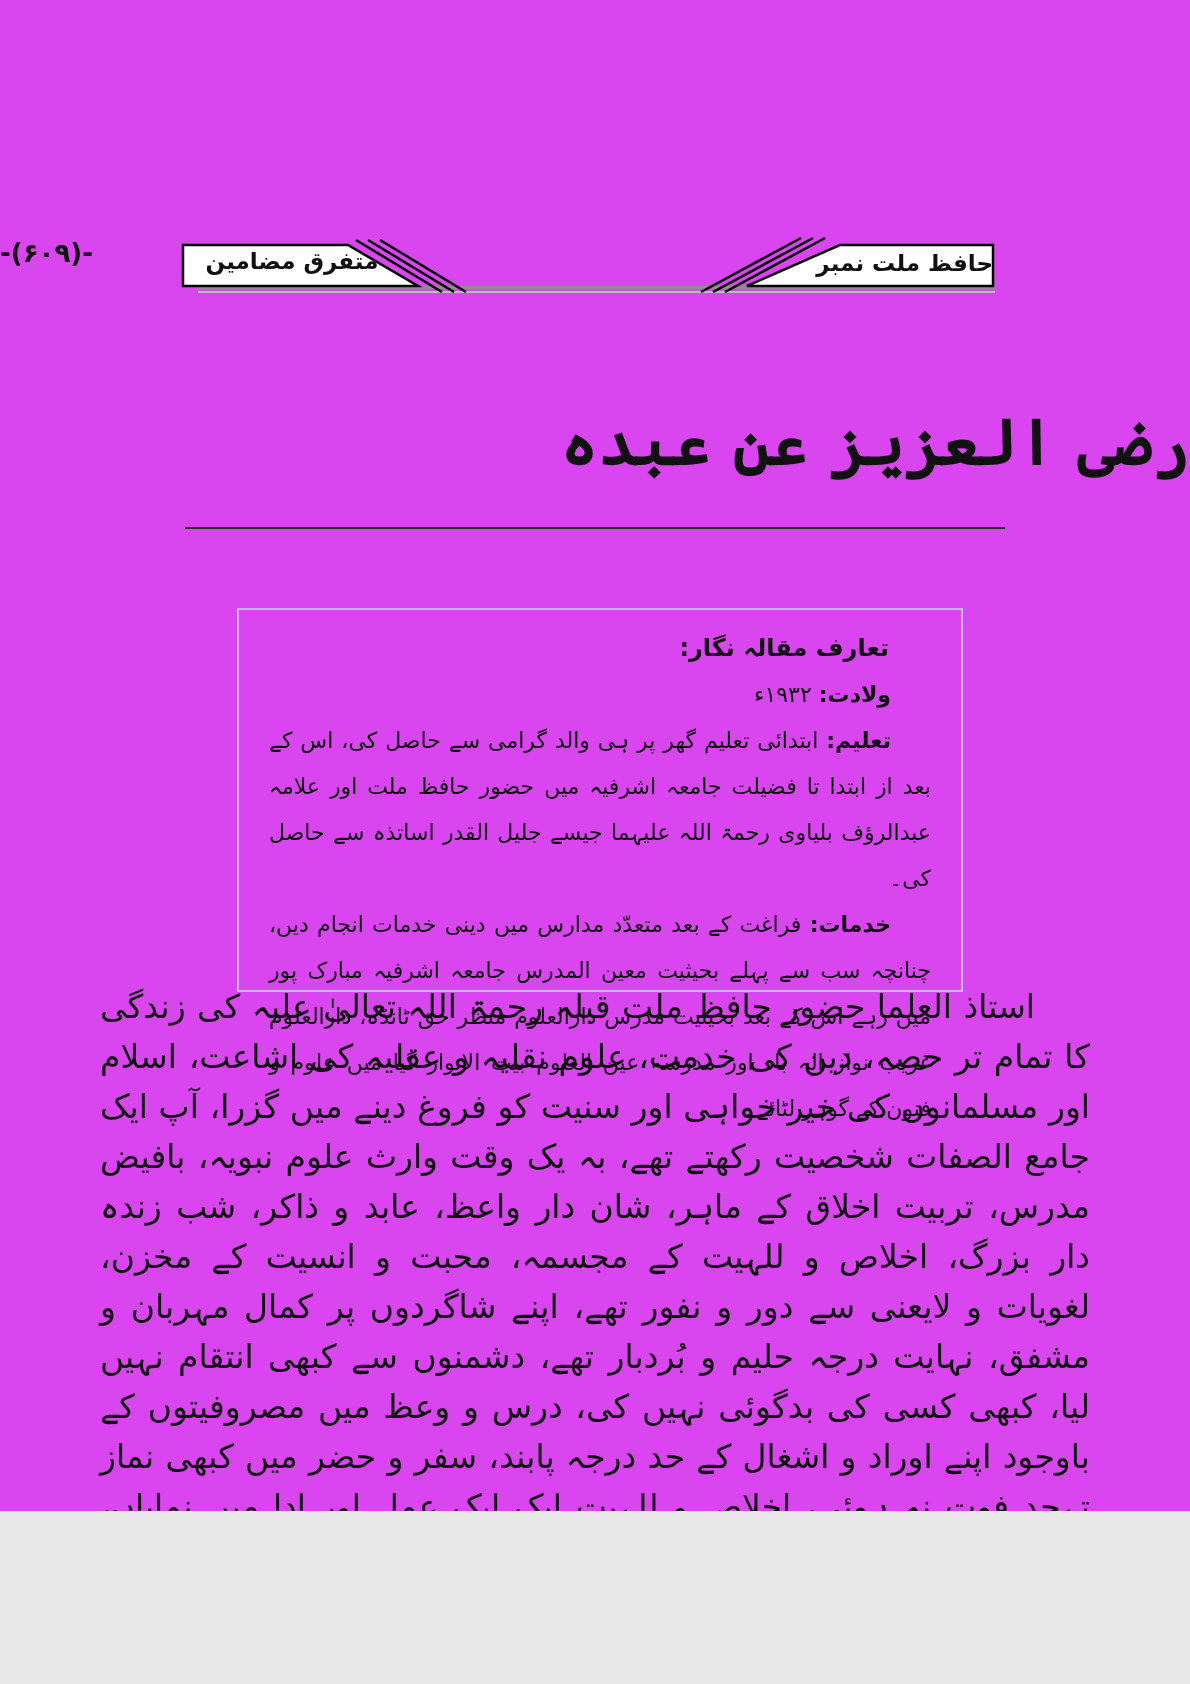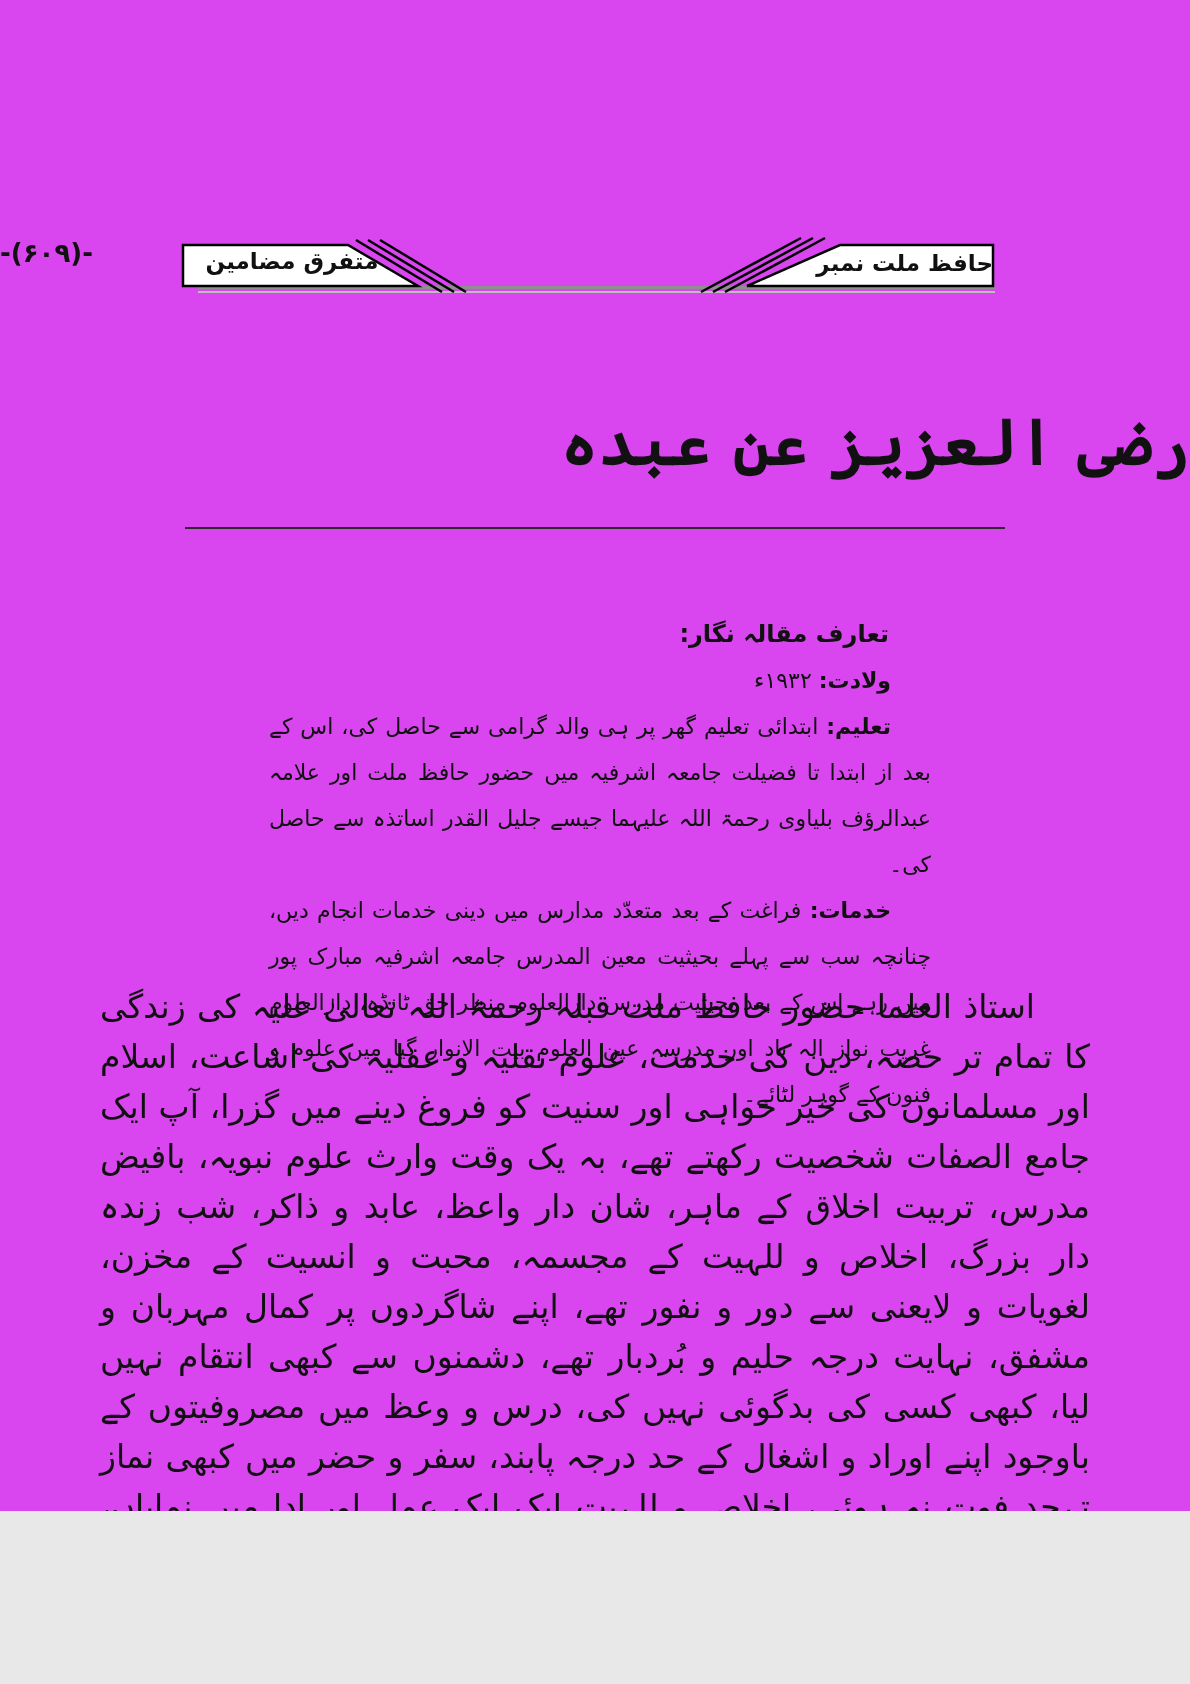--- a/index.html
+++ b/index.html
@@ -39,23 +39,23 @@
     position:absolute; left:185px; width:820px; top:527px;
     height:2px; background:#2a2a2a;
   }
   .byline {
     position:absolute; left:0; right:0; top:540px;
     text-align:center;
     font-size:24px; font-weight:bold;
   }
   
   .intro-box {
-    position:absolute; left:237px; top:594px;
+    position:absolute; left:237px; top:608px;
     width:726px; height:384px;
-    border:2px solid #d946ef;
+    border:2px solid #c4b5fd;
     padding:14px 30px 10px 30px;
     font-size:22px; line-height:46px;
     text-align:justify;
   }
   .intro-box .box-heading {
     font-size:24px; font-weight:bold;
     padding-right:42px;
     line-height:48px;
   }
   .intro-box p { text-indent:40px; }

